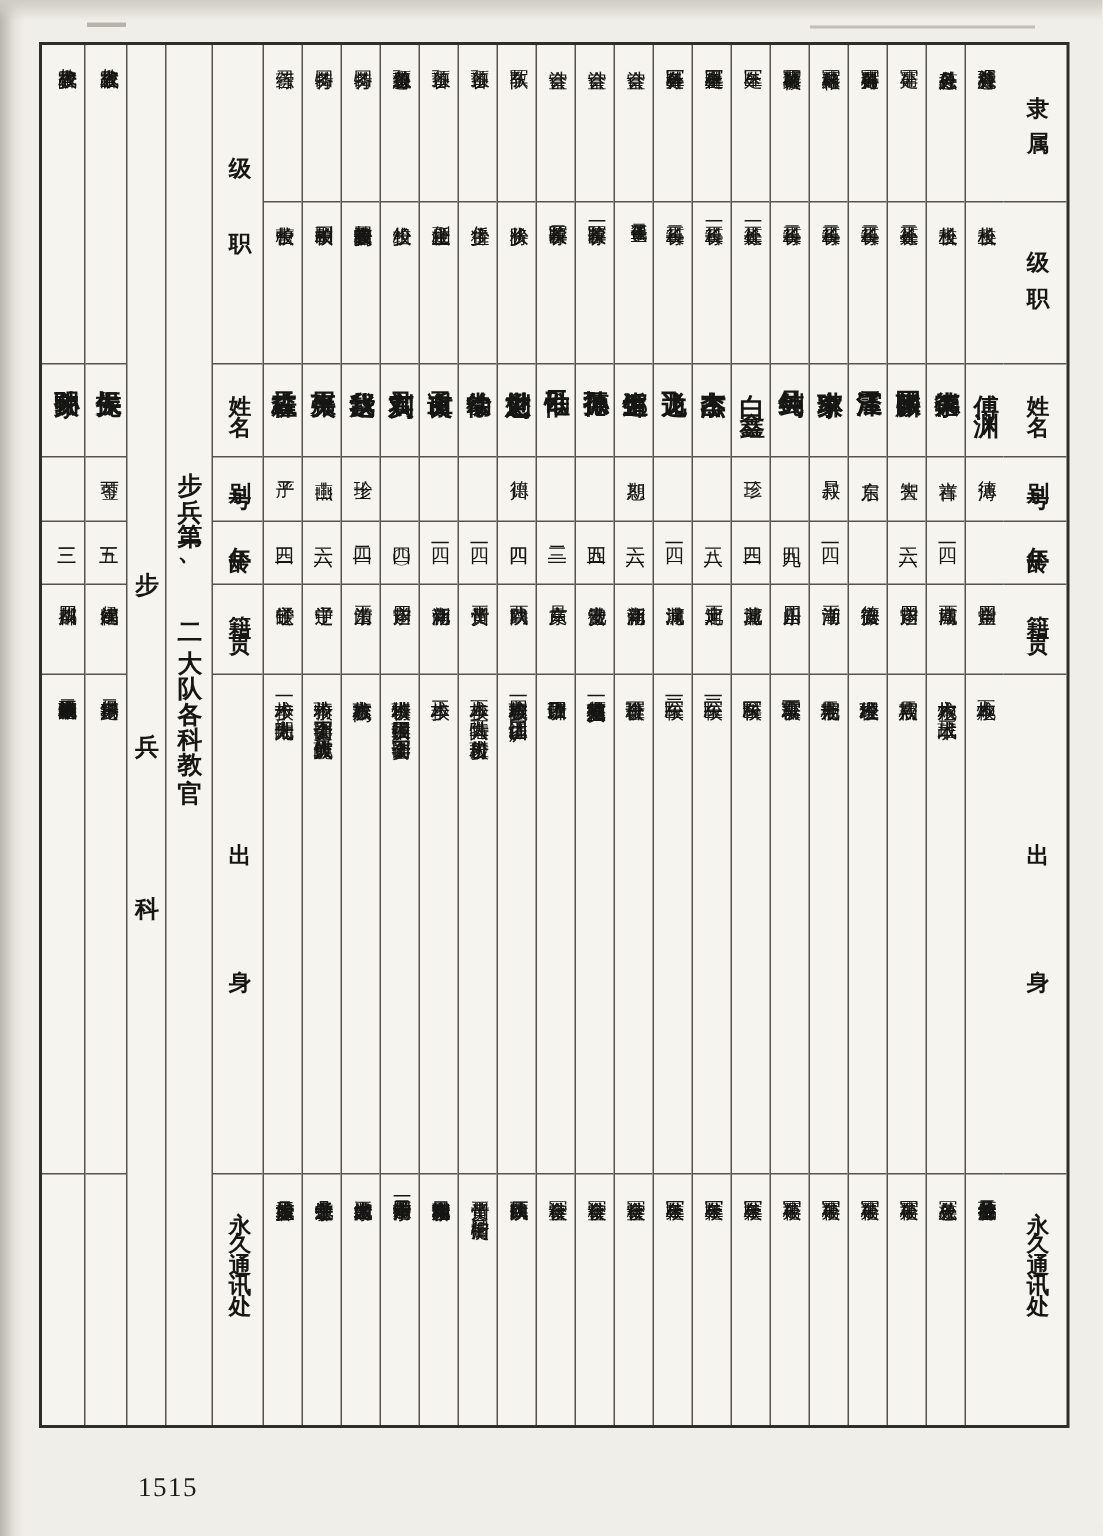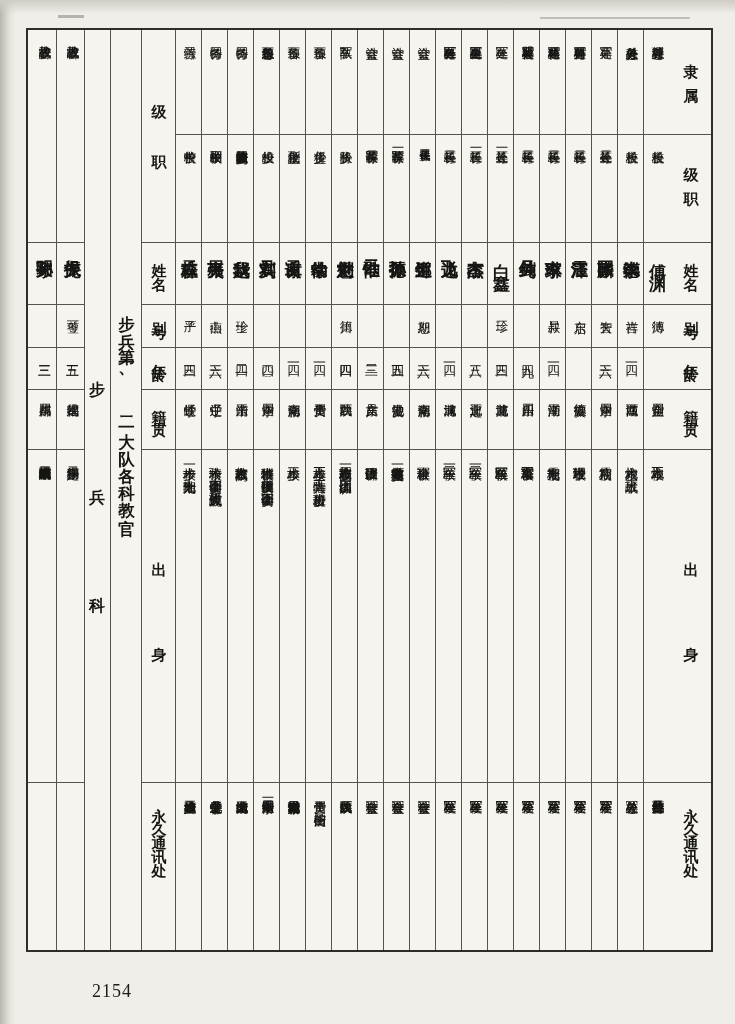--- a/index.html
+++ b/index.html
@@ -309,13 +309,13 @@
     <div class="cell r-name c-name">孙家明</div>
     <div class="cell r-alias c-alias"></div>
     <div class="cell r-age c-age">三三</div>
     <div class="cell r-nat c-nat">四川成都</div>
     <div class="cell r-org c-org"><span class="seg">本校第十二期炮科战研班第三期</span></div>
     <div class="cell r-addr c-addr"></div>
   </div></div>
 
 </div>
 
-<div class="page-number">2154</div>
+<div class="page-number">1515</div>
 
 </body></html>

